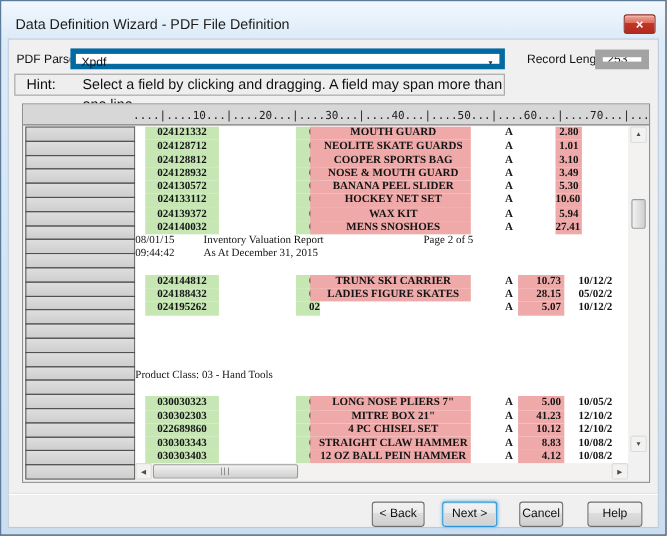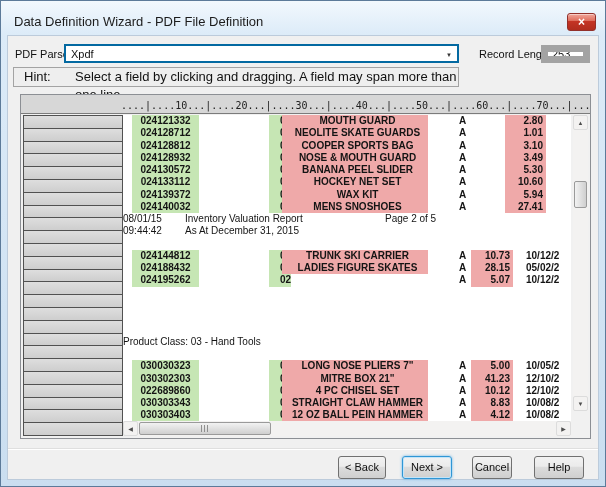--- a/index.html
+++ b/index.html
@@ -11,21 +11,21 @@
   .close-btn { position:absolute; right:9px; top:12px; width:29px; height:18px;
     border:1px solid #92302a; border-radius:3px;
     background:linear-gradient(180deg,#f1a79b 0%,#dd6a59 45%,#c43425 46%,#b02c1e 100%);
     box-shadow:inset 0 1px 0 rgba(255,255,255,.45);
     display:flex; align-items:center; justify-content:center;
     color:#fff; font-size:12px; font-weight:bold; line-height:1; cursor:default; }
   .dialog-body { position:absolute; left:6px; top:34px; right:6px; bottom:6px;
     background:#f0f0f0; border:1px solid #bccbdb; }
   .lbl { position:absolute; font-size:11px; color:#111; }
   .combo { position:absolute; left:56px; top:8px; width:395px; height:19px;
-    background:#fff; border:2px solid #0369a1; }
+    background:#fff; border:5px solid #0369a1; }
   .combo-value { position:absolute; left:5px; top:0; font-size:11px; line-height:17px; color:#111; }
   .combo-arrow { position:absolute; right:5px; top:0; height:17px; display:flex; align-items:center;
     font-size:6px; color:#333; }
   .record-input { position:absolute; left:533px; top:9px; width:49px; height:18px;
     background:#fff; border:7px solid #a3a3a3; font-family:"Liberation Sans",sans-serif;
     font-size:11px; padding-left:4px; color:#111; }
   .hint-box { position:absolute; left:5px; top:31px; width:446px; height:20px;
     background:#eeeeee; border:1px solid #a3a3a3; }
   .hint-box span { position:absolute; top:0; font-size:13px; line-height:18px; color:#111; }
   .hint-label { left:10px; } .hint-text { left:61px; }
@@ -38,28 +38,28 @@
     font-family:"DejaVu Sans Mono","Liberation Mono",monospace; font-size:10px;
     line-height:22px; white-space:pre; color:#202020; }
   .row-headers { position:absolute; left:2px; top:20px; width:100px; height:321px;
     display:flex; flex-direction:column; }
   .row-cell { flex:1; background:linear-gradient(#dedede,#cecece);
     border:1px solid #515151; margin-top:-1px; }
   .row-cell:first-child { margin-top:0; }
   .text-area { position:absolute; left:102px; top:20px; width:448px; height:307px;
     background:#fff; overflow:hidden; cursor:crosshair; }
   .line { position:relative; height:12.28px;
-    font-family:Liberation Sans, sans-serif; font-size:10px;
+    font-family:Liberation Serif, serif; font-size:10px;
     font-weight:bold; line-height:12.5px; white-space:pre; color:#141414; }
   .f { position:absolute; top:0; height:100%; }
   .f-item   { left:9px;  width:67px; text-align:center; }
   .f-cls    { left:121px; width:22px; text-align:right;margin-left:25px; }
   .f-desc   { left:159px; width:146px; padding-left:5px;text-align:center; }
   .f-status { left:336px; }
-  .f-price-w{ left:382px; width:41px; text-align:right; padding-right:3px; }
+  .f-price-w{ left:382px; width:24px; text-align:right; padding-right:3px; }
   .f-price-n{ left:348px; width:42px; text-align:right; padding-right:3px; }
   .f-date   { left:403px; }
   .h-col1 { left:0; font-weight:normal; }
   .h-col2 { left:62px; font-weight:normal; }
   .h-col3 { left:262px; font-weight:normal; }
   .hl-green { background:#c6e6b4; }
   .hl-pink  { background:#efa9a9; }
   
   .vscroll { position:absolute; left:552px; top:20px; width:15px; height:296px; background:#f3f2f1; }
   .hscroll { position:absolute; left:102px; top:326px; width:448px; height:15px; background:#f3f2f1; }

